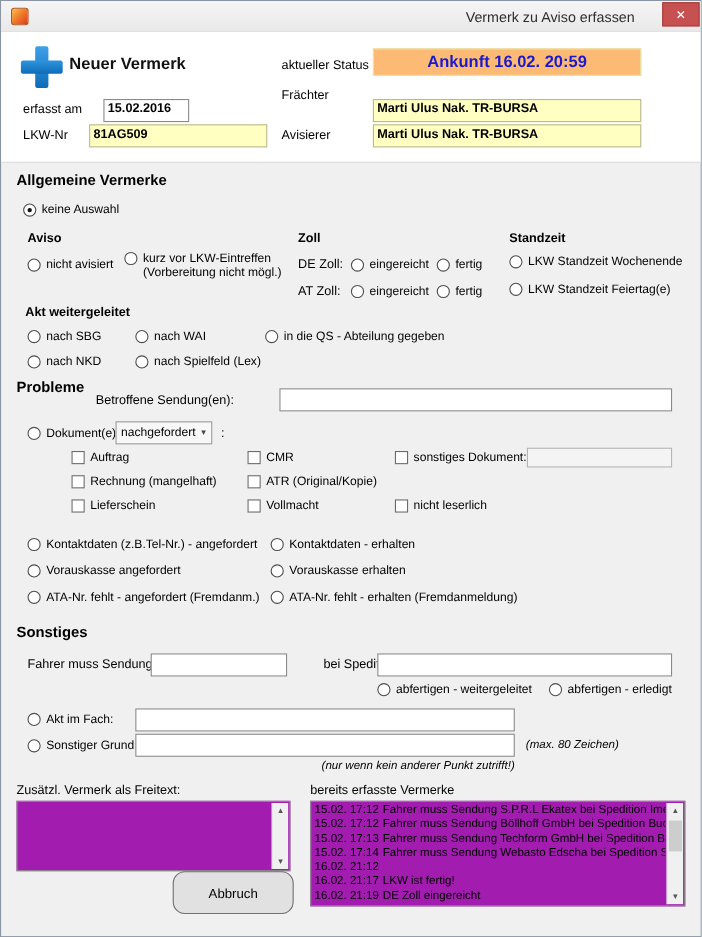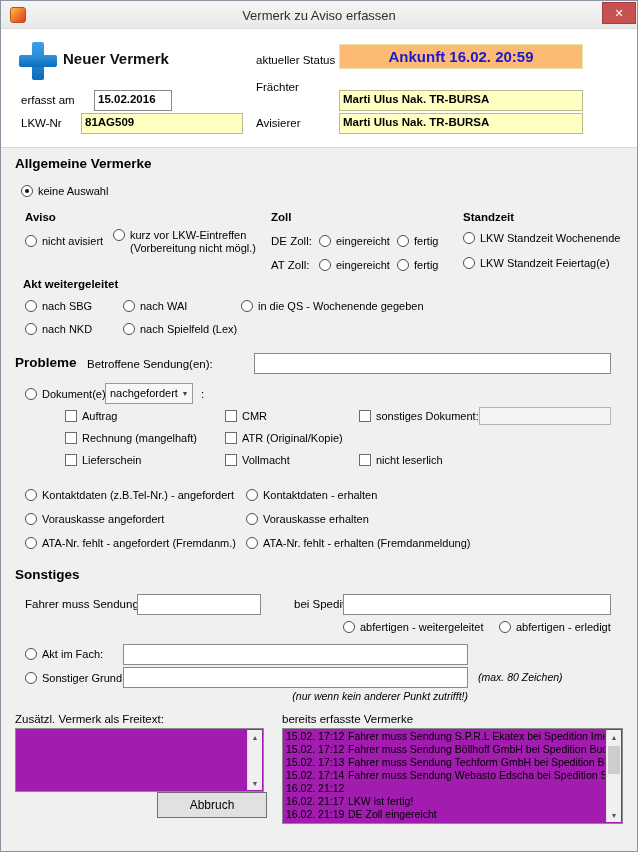--- a/index.html
+++ b/index.html
@@ -5,21 +5,21 @@
   * { margin:0; padding:0; box-sizing:border-box; }
   html,body { background:#ffffff; }
   body { width:638px; height:852px; font-family:"Liberation Sans", sans-serif; color:#000; }
   .win { position:relative; width:638px; height:852px; background:#f0f0f0; border:1px solid #8b95a1; overflow:hidden; }
 
   
   .titlebar { position:absolute; left:0; top:0; width:636px; height:28px;
               background:linear-gradient(#f5f5f5,#e9e9e9); border-bottom:1px solid #dcdcdc; }
   .app-icon { position:absolute; left:9px; top:6px; width:16px; height:16px; border-radius:3px;
               background:linear-gradient(135deg,#ffc04d 0%,#f07f2a 45%,#dd3a24 100%); border:1px solid #b5541e; }
-  .win-title { position:absolute; left:60px; right:60px; top:7px; text-align:center; font-size:13px; color:#2e2e2e; }
+  .win-title { position:absolute; left:60px; right:60px; top:7px; text-align:right; font-size:13px; color:#2e2e2e; }
   .close-btn { position:absolute; right:1px; top:1px; width:34px; height:22px; background:#c75050;
                color:#fff; font-size:11px; display:flex; align-items:center; justify-content:center; cursor:pointer;
                border:1px solid #a83f3f; }
 
   
   .header-bg { position:absolute; left:0; top:28px; width:636px; height:119px; background:#ffffff; border-bottom:1px solid #d9d9d9; }
   .plus-icon { position:absolute; left:18px; top:41px; width:38px; height:38px; }
   .plus-icon::before { content:""; position:absolute; left:13px; top:0; width:12px; height:38px; border-radius:2px;
                        background:linear-gradient(#3fa0e8,#0d6cb8); }
   .plus-icon::after  { content:""; position:absolute; left:0; top:13px; width:38px; height:12px; border-radius:2px;
@@ -152,32 +152,32 @@
   <label class="opt" style="left:24px; top:299px;">
     <span class="radio"></span>
     <span class="opt-label">nach SBG</span>
   </label>
   <label class="opt" style="left:122px; top:299px;">
     <span class="radio"></span>
     <span class="opt-label">nach WAI</span>
   </label>
   <label class="opt" style="left:240px; top:299px;">
     <span class="radio"></span>
-    <span class="opt-label">in die QS - Wochenende gegeben</span>
+    <span class="opt-label">in die QS - Abteilung gegeben</span>
   </label>
   <label class="opt" style="left:24px; top:322px;">
     <span class="radio"></span>
     <span class="opt-label">nach NKD</span>
   </label>
   <label class="opt" style="left:122px; top:322px;">
     <span class="radio"></span>
     <span class="opt-label">nach Spielfeld (Lex)</span>
   </label>
 
-  <div class="h1" style="left:14px; top:354px;">Probleme</div>
+  <div class="h1" style="left:14px; top:343px;">Probleme</div>
   <div class="t" style="left:86px; top:357px;">Betroffene Sendung(en):</div>
   <div class="field" style="left:253px; top:352px; width:357px;"></div>
 
   <label class="opt" style="left:24px; top:387px;">
     <span class="radio"></span>
     <span class="opt-label">Dokument(e)</span>
   </label>
   <div class="combo">
     <span>nachgefordert</span>
     <span class="combo-arrow">▼</span>
@@ -316,17 +316,17 @@
         <span class="ltext">DE Zoll eingereicht</span>
       </div>
     </div>
     <div class="sb">
       <span class="sb-up">▲</span>
       <span class="sb-thumb"></span>
       <span class="sb-down">▼</span>
     </div>
   </div>
 
-  <div class="btn" style="left:156px; top:791px; width:110px; height:26px;">
+  <div class="btn" style="left:156px; top:791px; width:110px; height:39px;border-radius:11px;">
     <span>Abbruch</span>
   </div>
 
 </div>
 
 </body></html>

